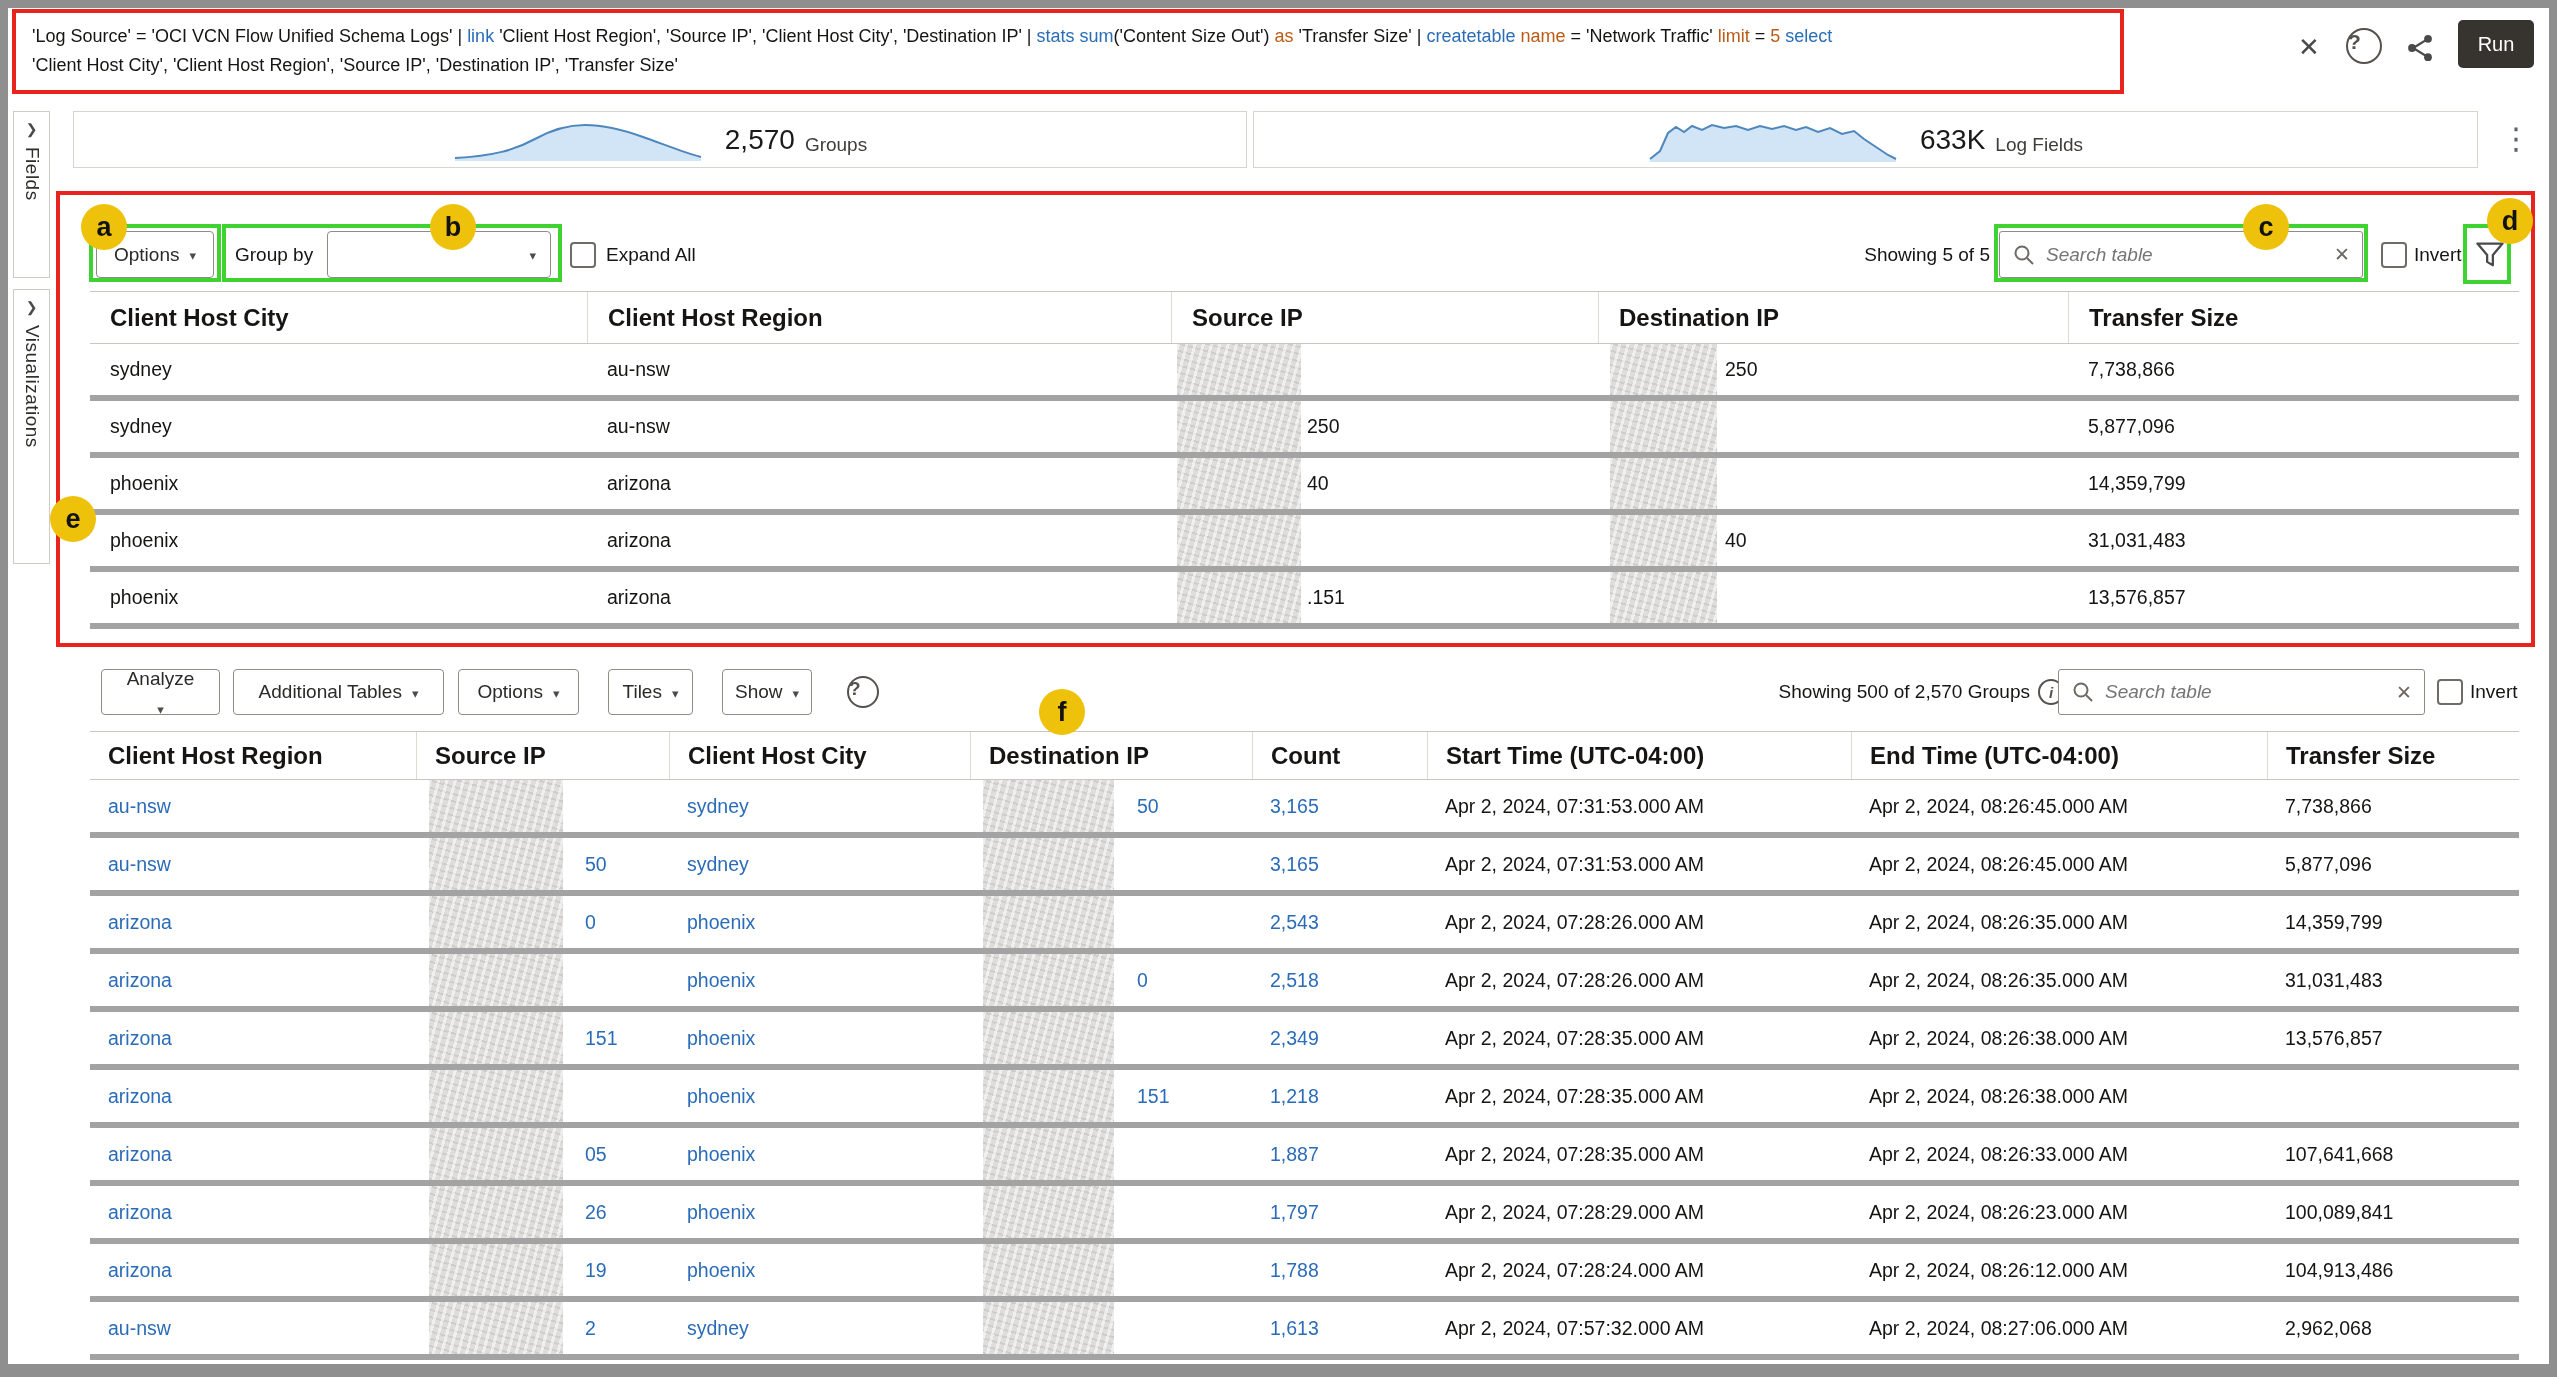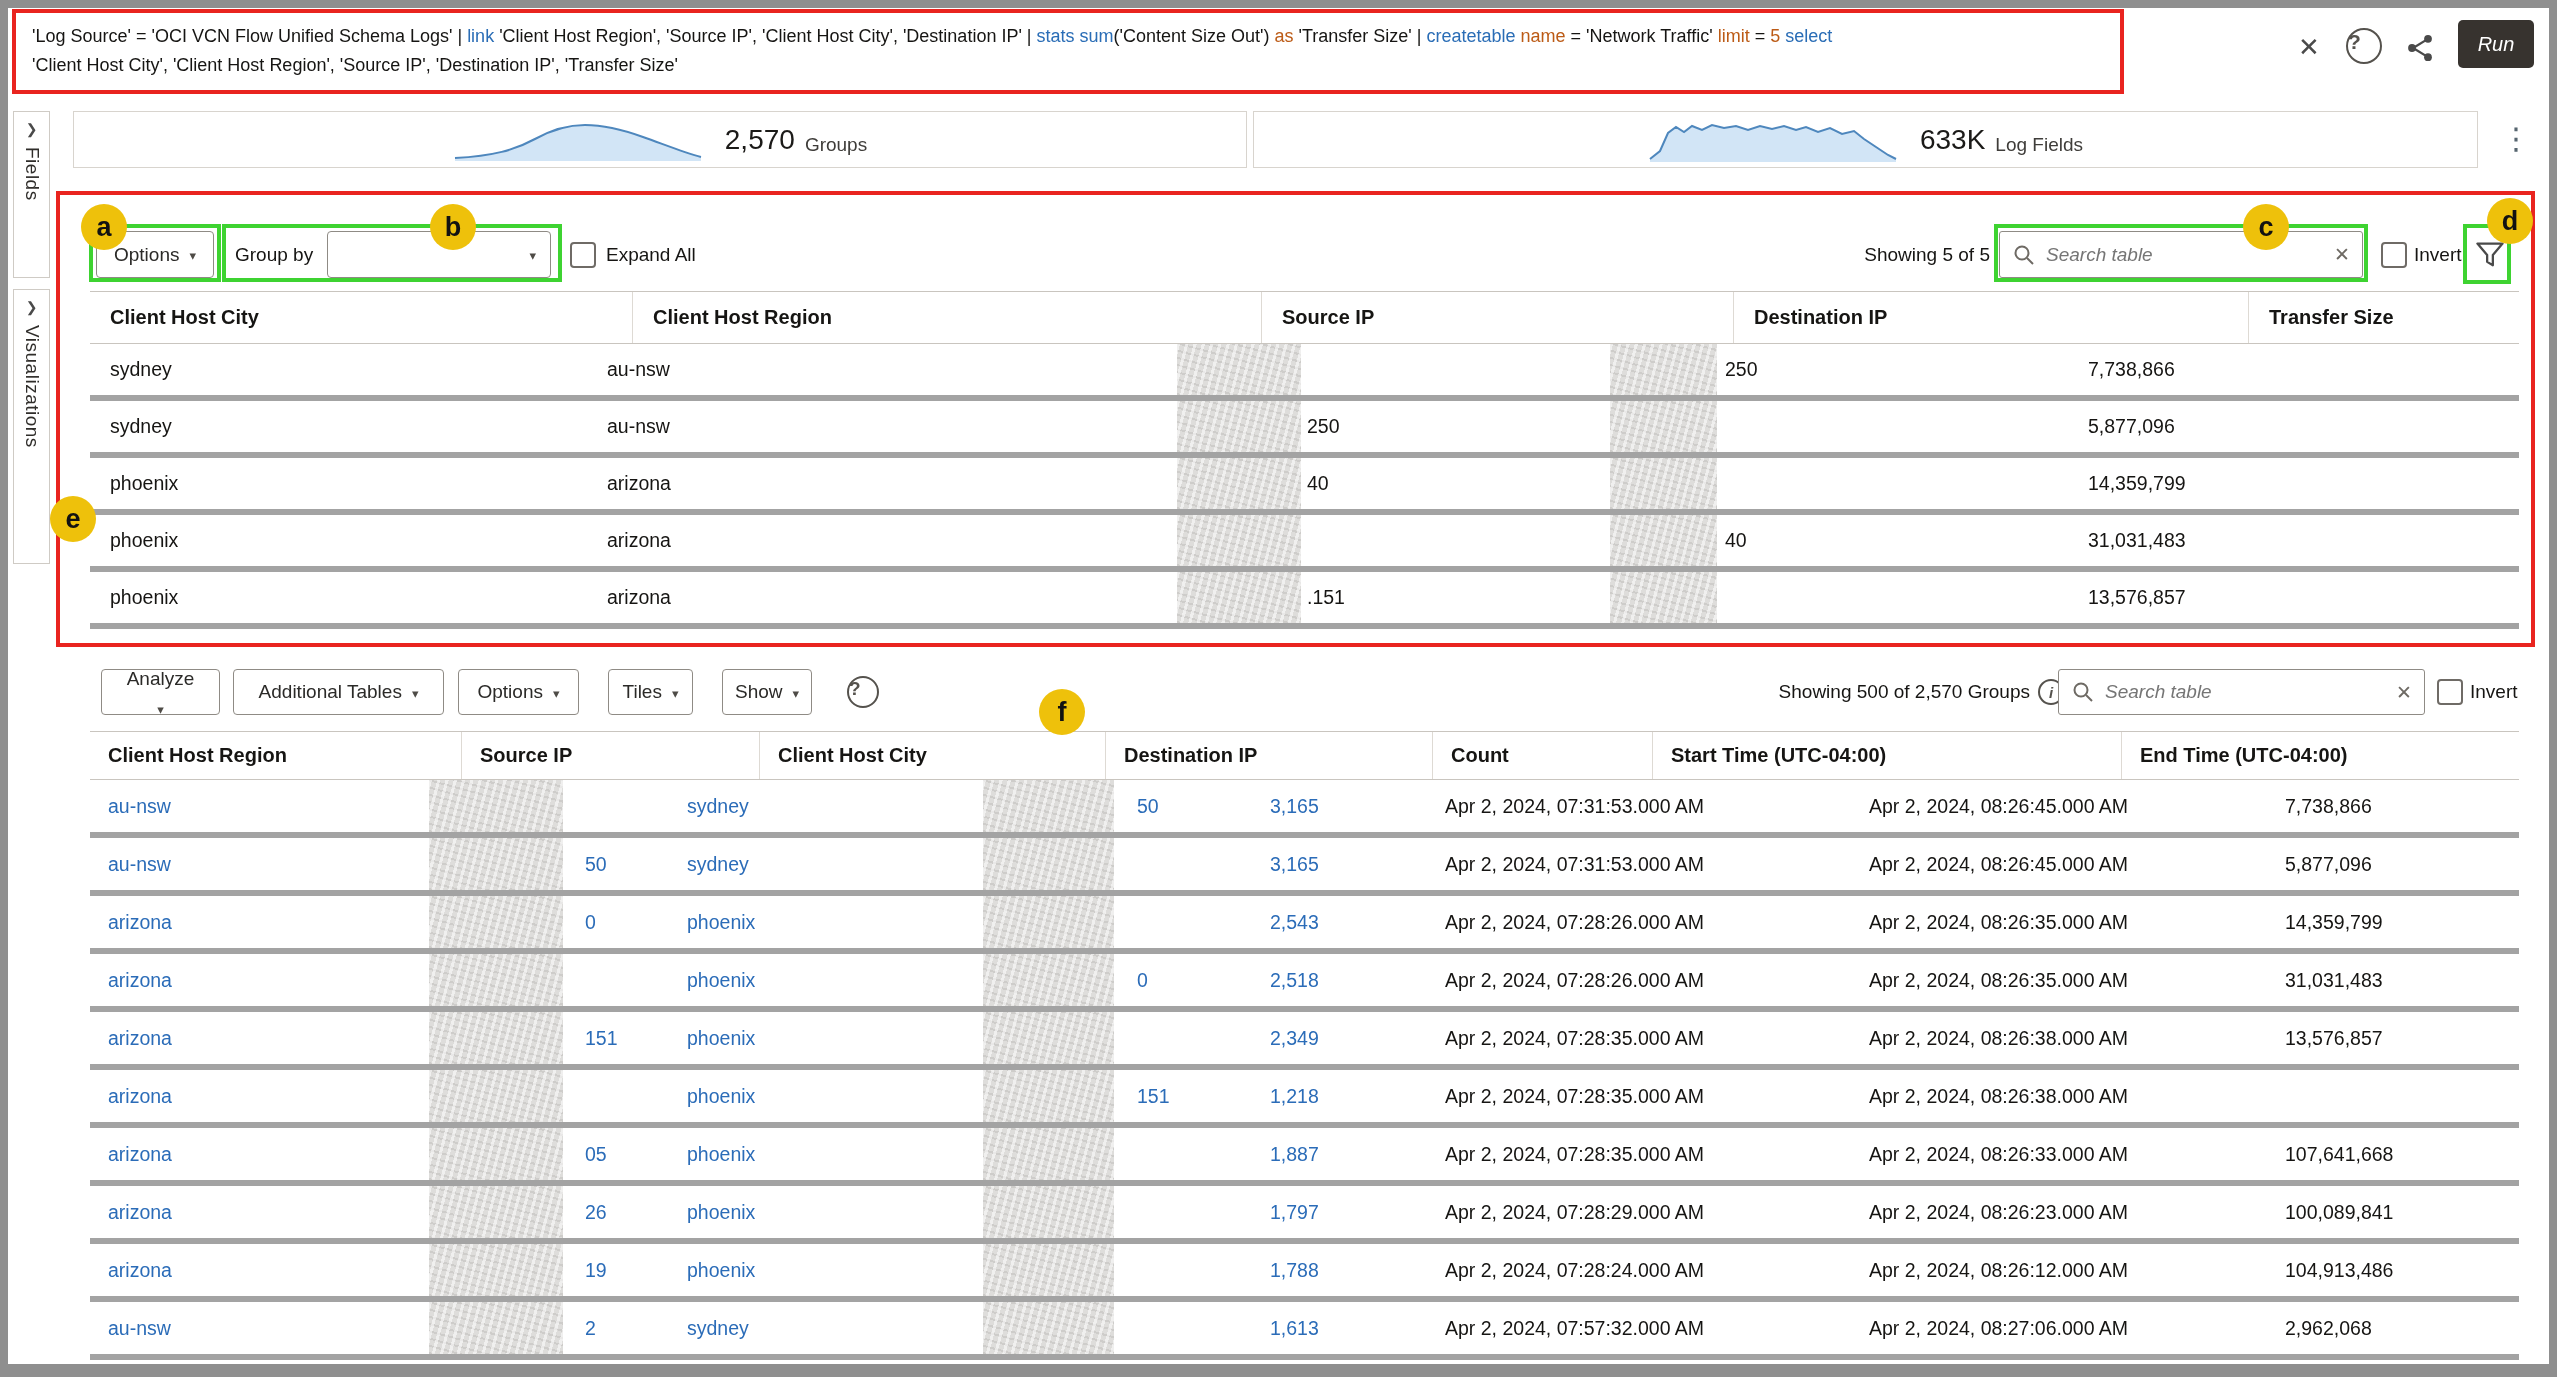--- a/index.html
+++ b/index.html
@@ -17,21 +17,21 @@
   .q-cmd   { color:#2a6db6; }
   .q-kw    { color:#bc5b16; }
   .q-num   { color:#bc5b16; }
 
   .icon-btn { position:absolute; display:flex; align-items:center; justify-content:center; color:#4a4a4a; cursor:pointer; }
   .close-btn { left:2290px; top:28px; width:38px; height:38px; font-size:26px; }
   .help-circle { width:36px; height:36px; border:2px solid #55524d; border-radius:50%; font-size:21px; font-weight:bold; color:#55524d; }
   .help-btn { left:2346px; top:28px; }
   .share-btn { left:2402px; top:30px; width:36px; height:36px; }
   .run-btn { position:absolute; left:2458px; top:20px; width:76px; height:48px; background:#37332f; color:#fff;
-             border-radius:5px; font-size:20px; display:flex; align-items:center; justify-content:center; cursor:pointer;font-style:italic; }
+             border-radius:5px; font-size:20px; display:flex; align-items:center; justify-content:center; cursor:pointer; }
 
   
   .side-panel { position:absolute; left:13px; width:37px; background:#fff; border:1px solid #cfcbc5;
                 display:flex; flex-direction:column; align-items:center; padding-top:9px; cursor:pointer; }
   .sp-fields { top:111px; height:167px; }
   .sp-viz    { top:289px; height:275px; }
   .sp-chevron { font-size:14px; color:#4a4a4a; }
   .vlabel { writing-mode:vertical-rl; font-size:19px; color:#2f2d2a; margin-top:10px; letter-spacing:.5px; }
 
   
@@ -77,21 +77,21 @@
   .info-icon { left:2038px; top:679px; width:26px; height:26px; border:2px solid #55524d; border-radius:50%;
                font-size:15px; font-weight:bold; font-style:italic; color:#55524d; }
   .search-lower  { left:2058px; top:669px; width:367px; height:46px; }
   .invert-cb-lower { left:2437px; top:679px; }
   .invert-label-lower { left:2470px; top:681px; }
 
   
   .tbl { position:absolute; background:#fff; }
   .tbl-upper { left:90px; top:291px; width:2429px; }
   .tbl-lower { left:90px; top:731px; width:2429px; }
-  .hrow { display:grid; font-weight:bold; font-size:20px; border-top:1px solid #c9c5bf; border-bottom:1px solid #c9c5bf; background:#fff;gap:45px; }
+  .hrow { display:grid; font-weight:bold; font-size:24px; border-top:1px solid #c9c5bf; border-bottom:1px solid #c9c5bf; background:#fff; }
   .brow { display:grid; border-bottom:6px solid #a3a3a3; font-size:19.5px; background:#fff; }
   #upper-table .hrow, #upper-table .brow { grid-template-columns:497px 584px 427px 470px 451px; }
   #lower-table .hrow, #lower-table .brow { grid-template-columns:326px 253px 301px 282px 175px 424px 416px 252px; }
   #upper-table .hrow { height:53px; }
   #upper-table .brow { height:57px; }
   #lower-table .hrow { height:49px; }
   #lower-table .brow { height:58px; }
   .hcell { padding-left:20px; display:flex; align-items:center; border-left:1px solid #dedad4; cursor:pointer; }
   .hcell:first-child { border-left:none; }
   #lower-table .hcell { padding-left:18px; }

